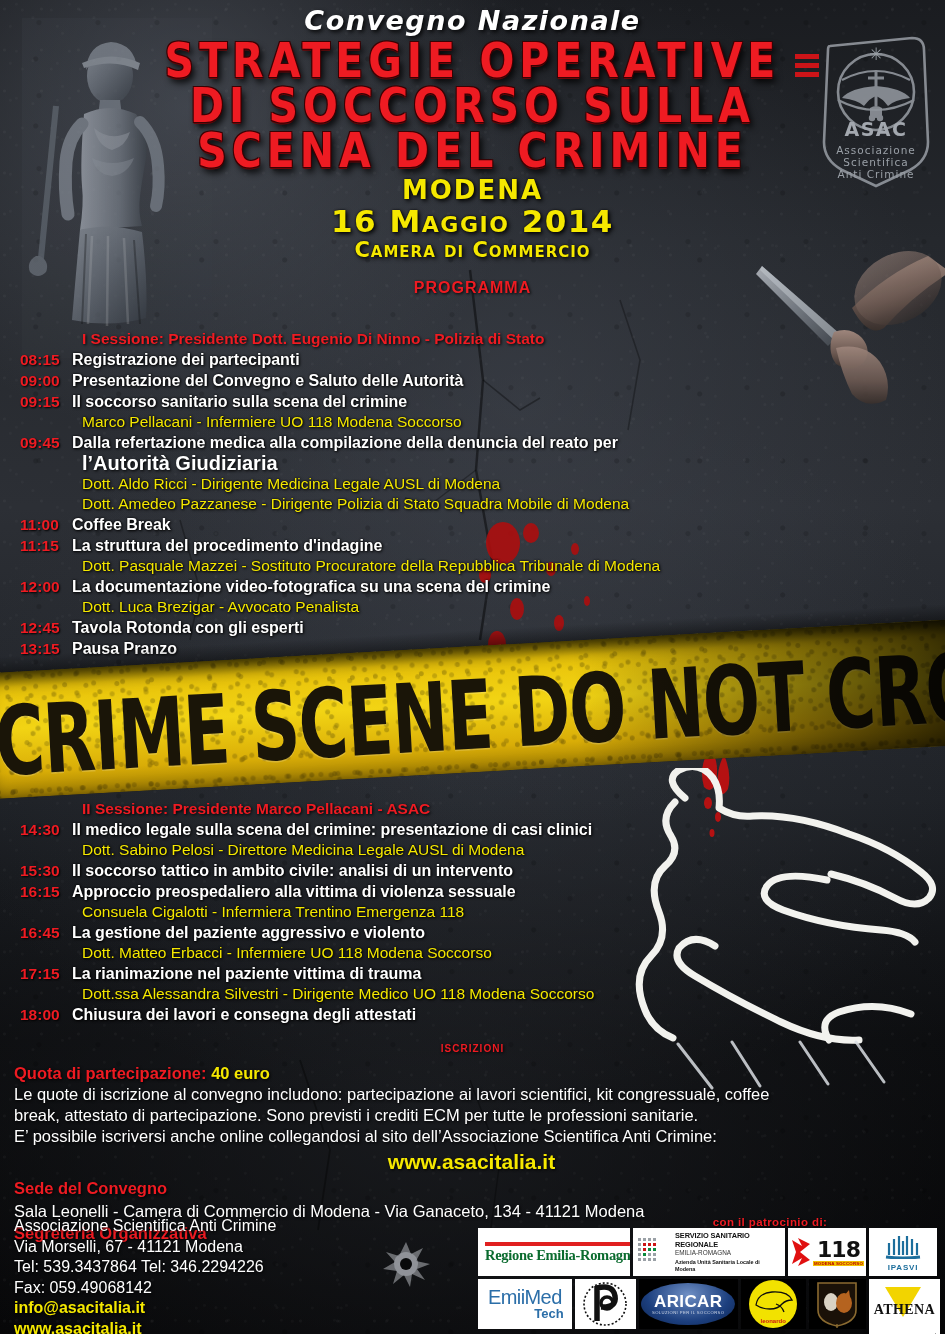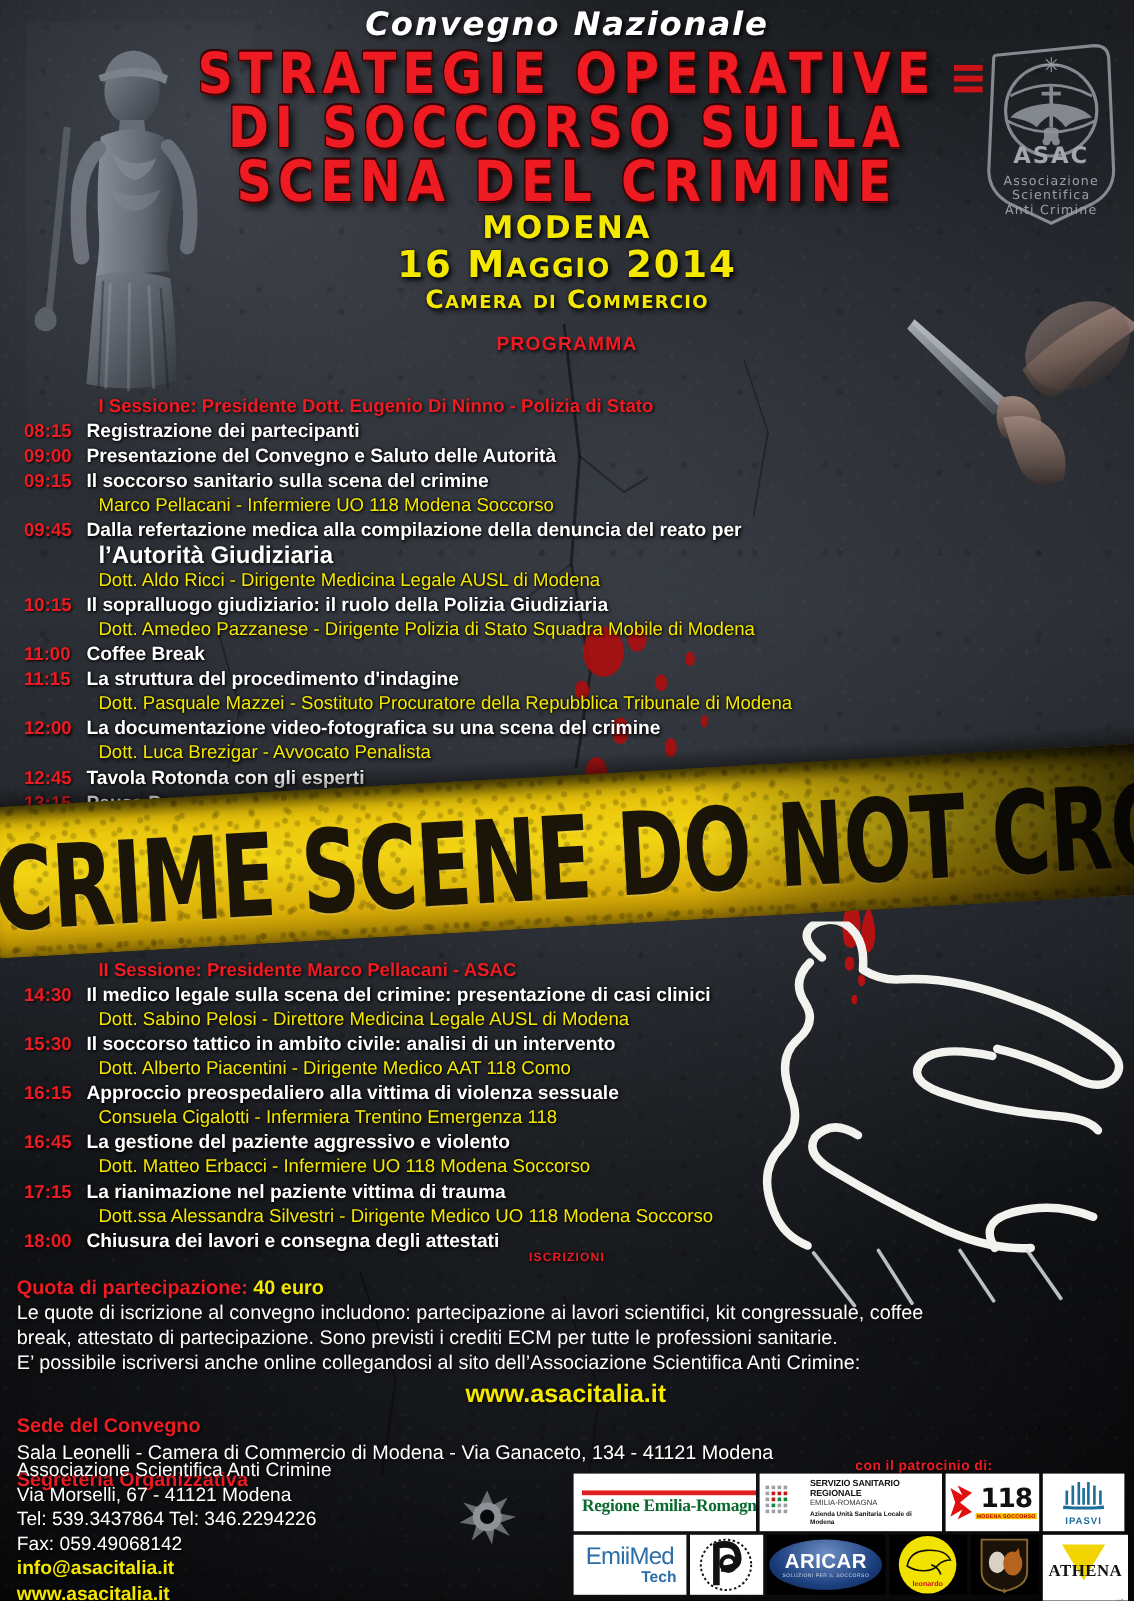--- a/index.html
+++ b/index.html
@@ -361,24 +361,20 @@
           <div class="stime">09:15</div>
           <div class="stitle">Il soccorso sanitario sulla scena del crimine</div>
         </div>
         <div class="sspk">Marco Pellacani - Infermiere UO 118 Modena Soccorso</div>
         <div class="srow">
           <div class="stime">09:45</div>
           <div class="stitle">Dalla refertazione medica alla compilazione della denuncia del reato per</div>
         </div>
         <div class="scont">l’Autorità Giudiziaria</div>
         <div class="sspk">Dott. Aldo Ricci - Dirigente Medicina Legale AUSL di Modena</div>
-        <div class="srow">
-          <div class="stime">10:15</div>
-          <div class="stitle">Il sopralluogo giudiziario: il ruolo della Polizia Giudiziaria</div>
-        </div>
         <div class="sspk">Dott. Amedeo Pazzanese - Dirigente Polizia di Stato Squadra Mobile di Modena</div>
         <div class="srow">
           <div class="stime">11:00</div>
           <div class="stitle">Coffee Break</div>
         </div>
         <div class="srow">
           <div class="stime">11:15</div>
           <div class="stitle">La struttura del procedimento d'indagine</div>
         </div>
         <div class="sspk">Dott. Pasquale Mazzei - Sostituto Procuratore della Repubblica Tribunale di Modena</div>
@@ -411,21 +407,20 @@
     <div id="s2rows">
         <div class="srow">
           <div class="stime">14:30</div>
           <div class="stitle">Il medico legale sulla scena del crimine: presentazione di casi clinici</div>
         </div>
         <div class="sspk">Dott. Sabino Pelosi - Direttore Medicina Legale AUSL di Modena</div>
         <div class="srow">
           <div class="stime">15:30</div>
           <div class="stitle">Il soccorso tattico in ambito civile: analisi di un intervento</div>
         </div>
-        <div class="sspk">Dott. Alberto Piacentini - Dirigente Medico AAT 118 Como</div>
         <div class="srow">
           <div class="stime">16:15</div>
           <div class="stitle">Approccio preospedaliero alla vittima di violenza sessuale</div>
         </div>
         <div class="sspk">Consuela Cigalotti - Infermiera Trentino Emergenza 118</div>
         <div class="srow">
           <div class="stime">16:45</div>
           <div class="stitle">La gestione del paziente aggressivo e violento</div>
         </div>
         <div class="sspk">Dott. Matteo Erbacci - Infermiere UO 118 Modena Soccorso</div>

